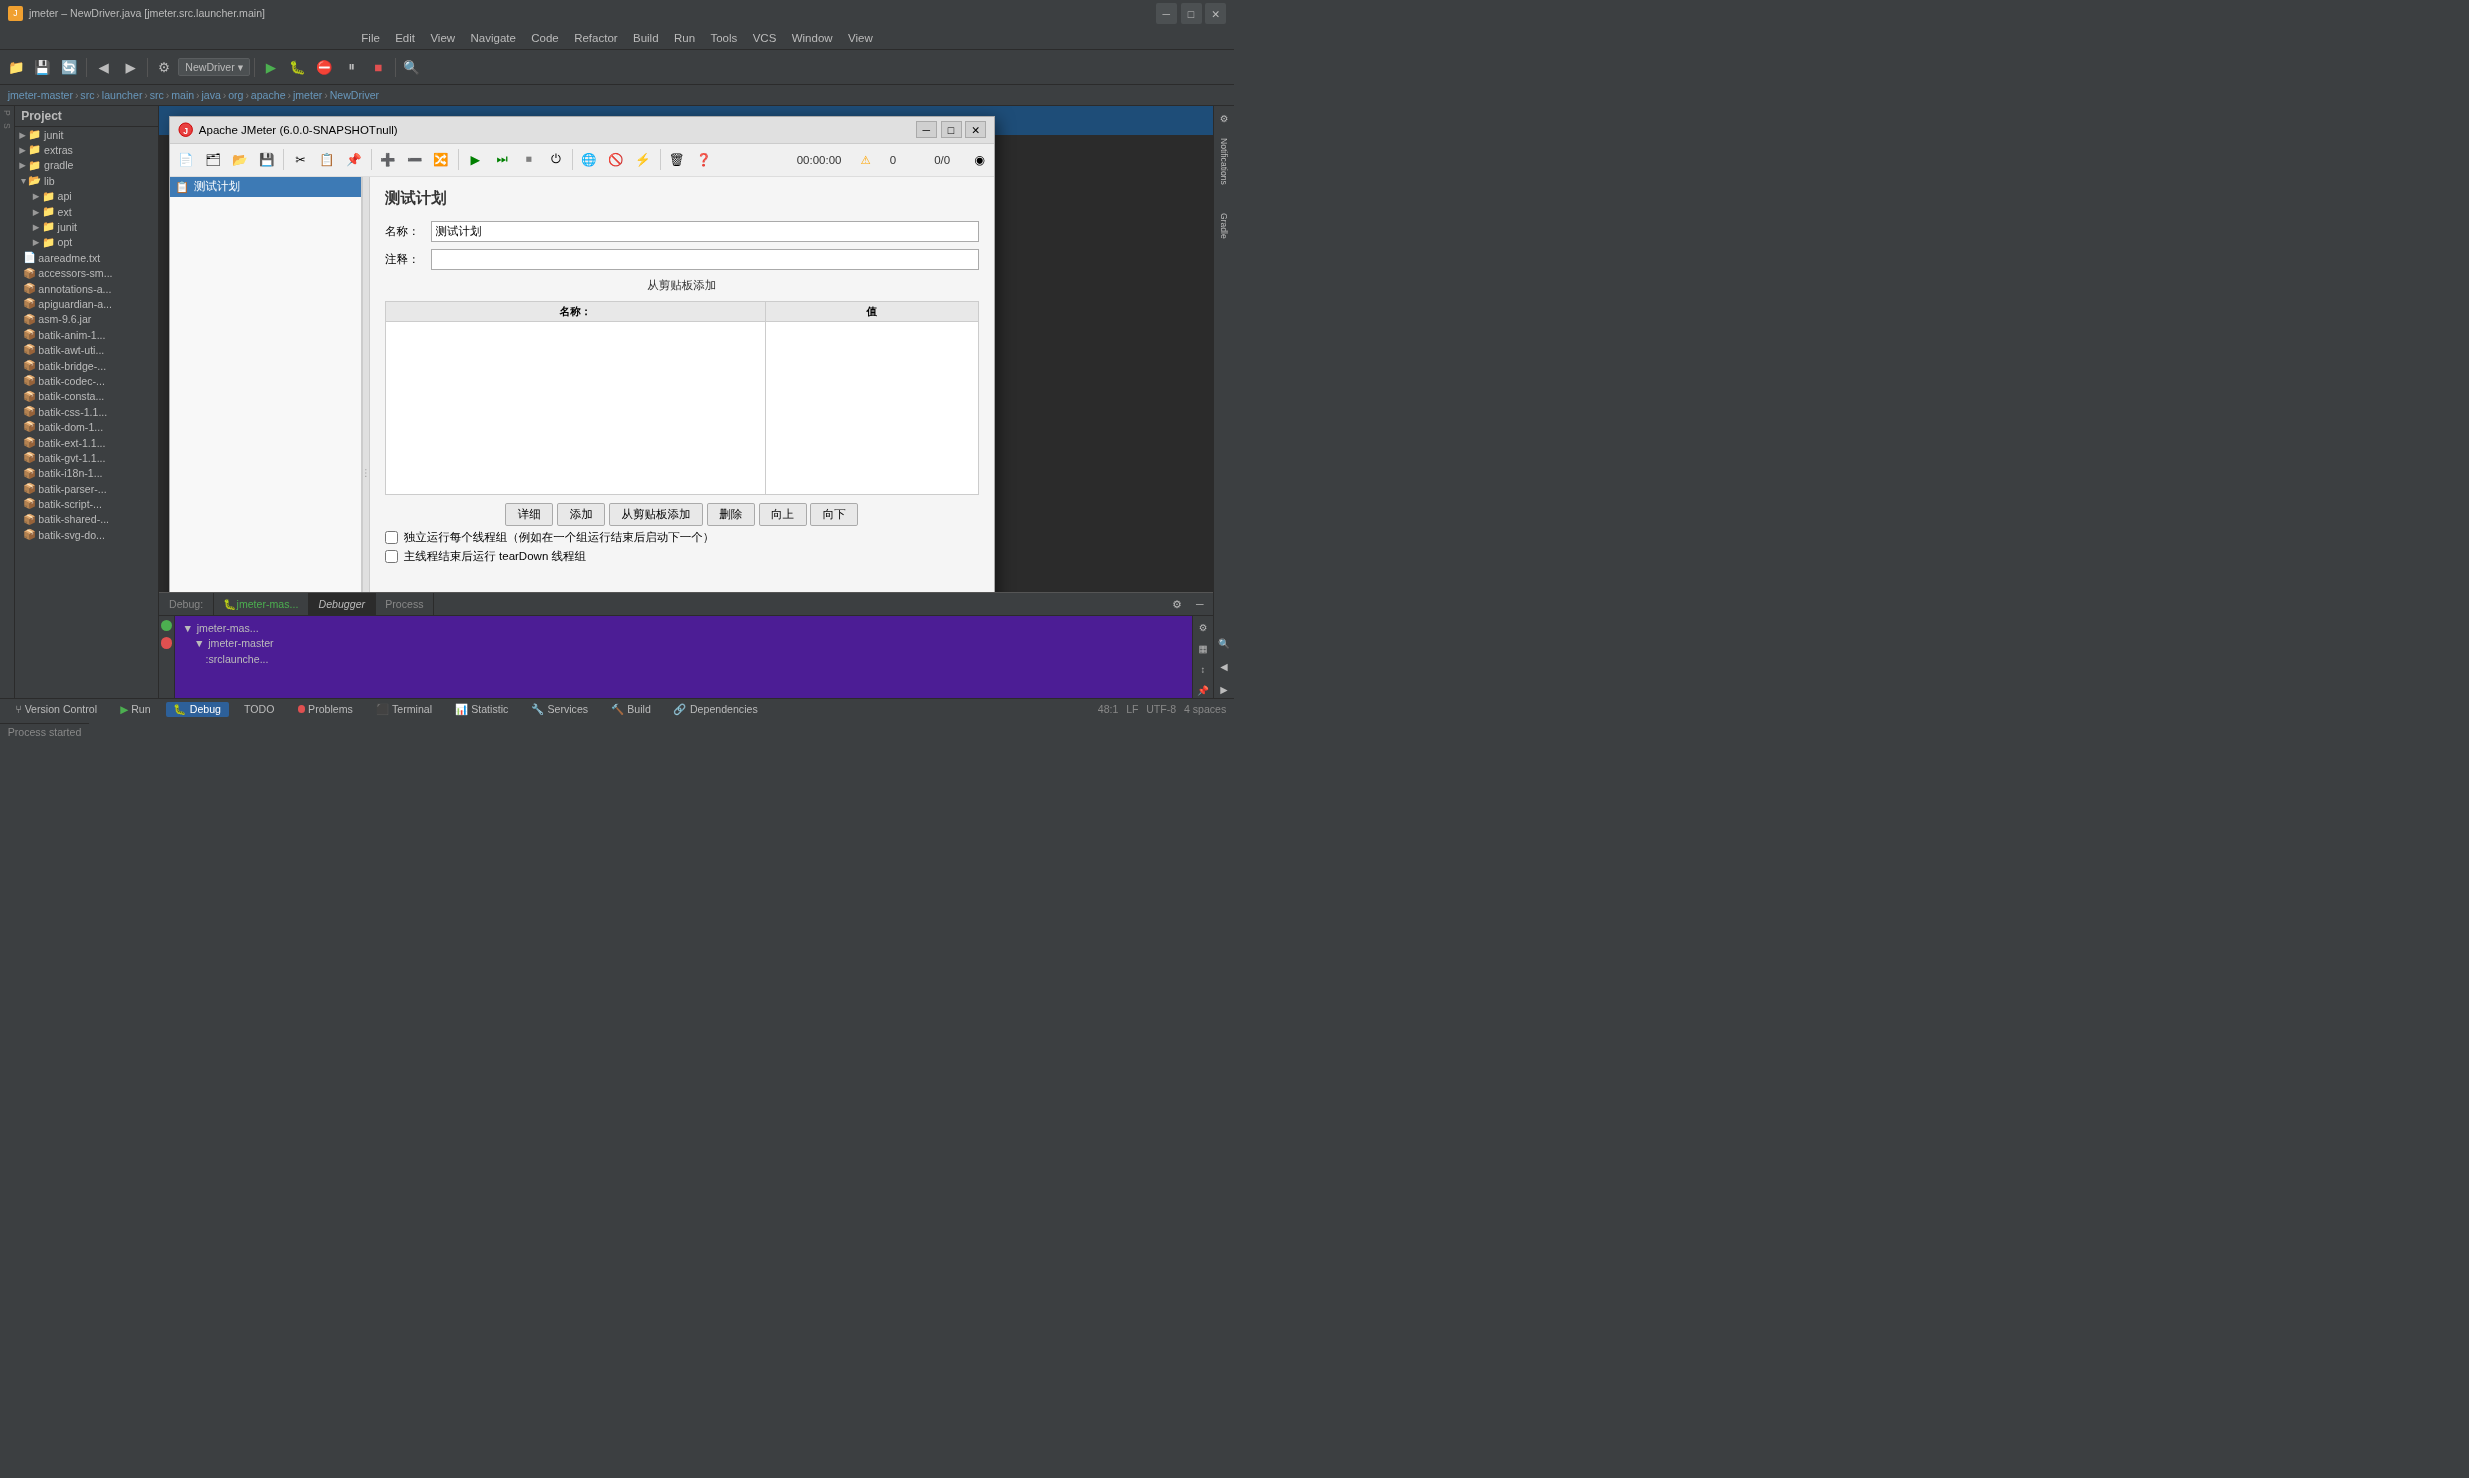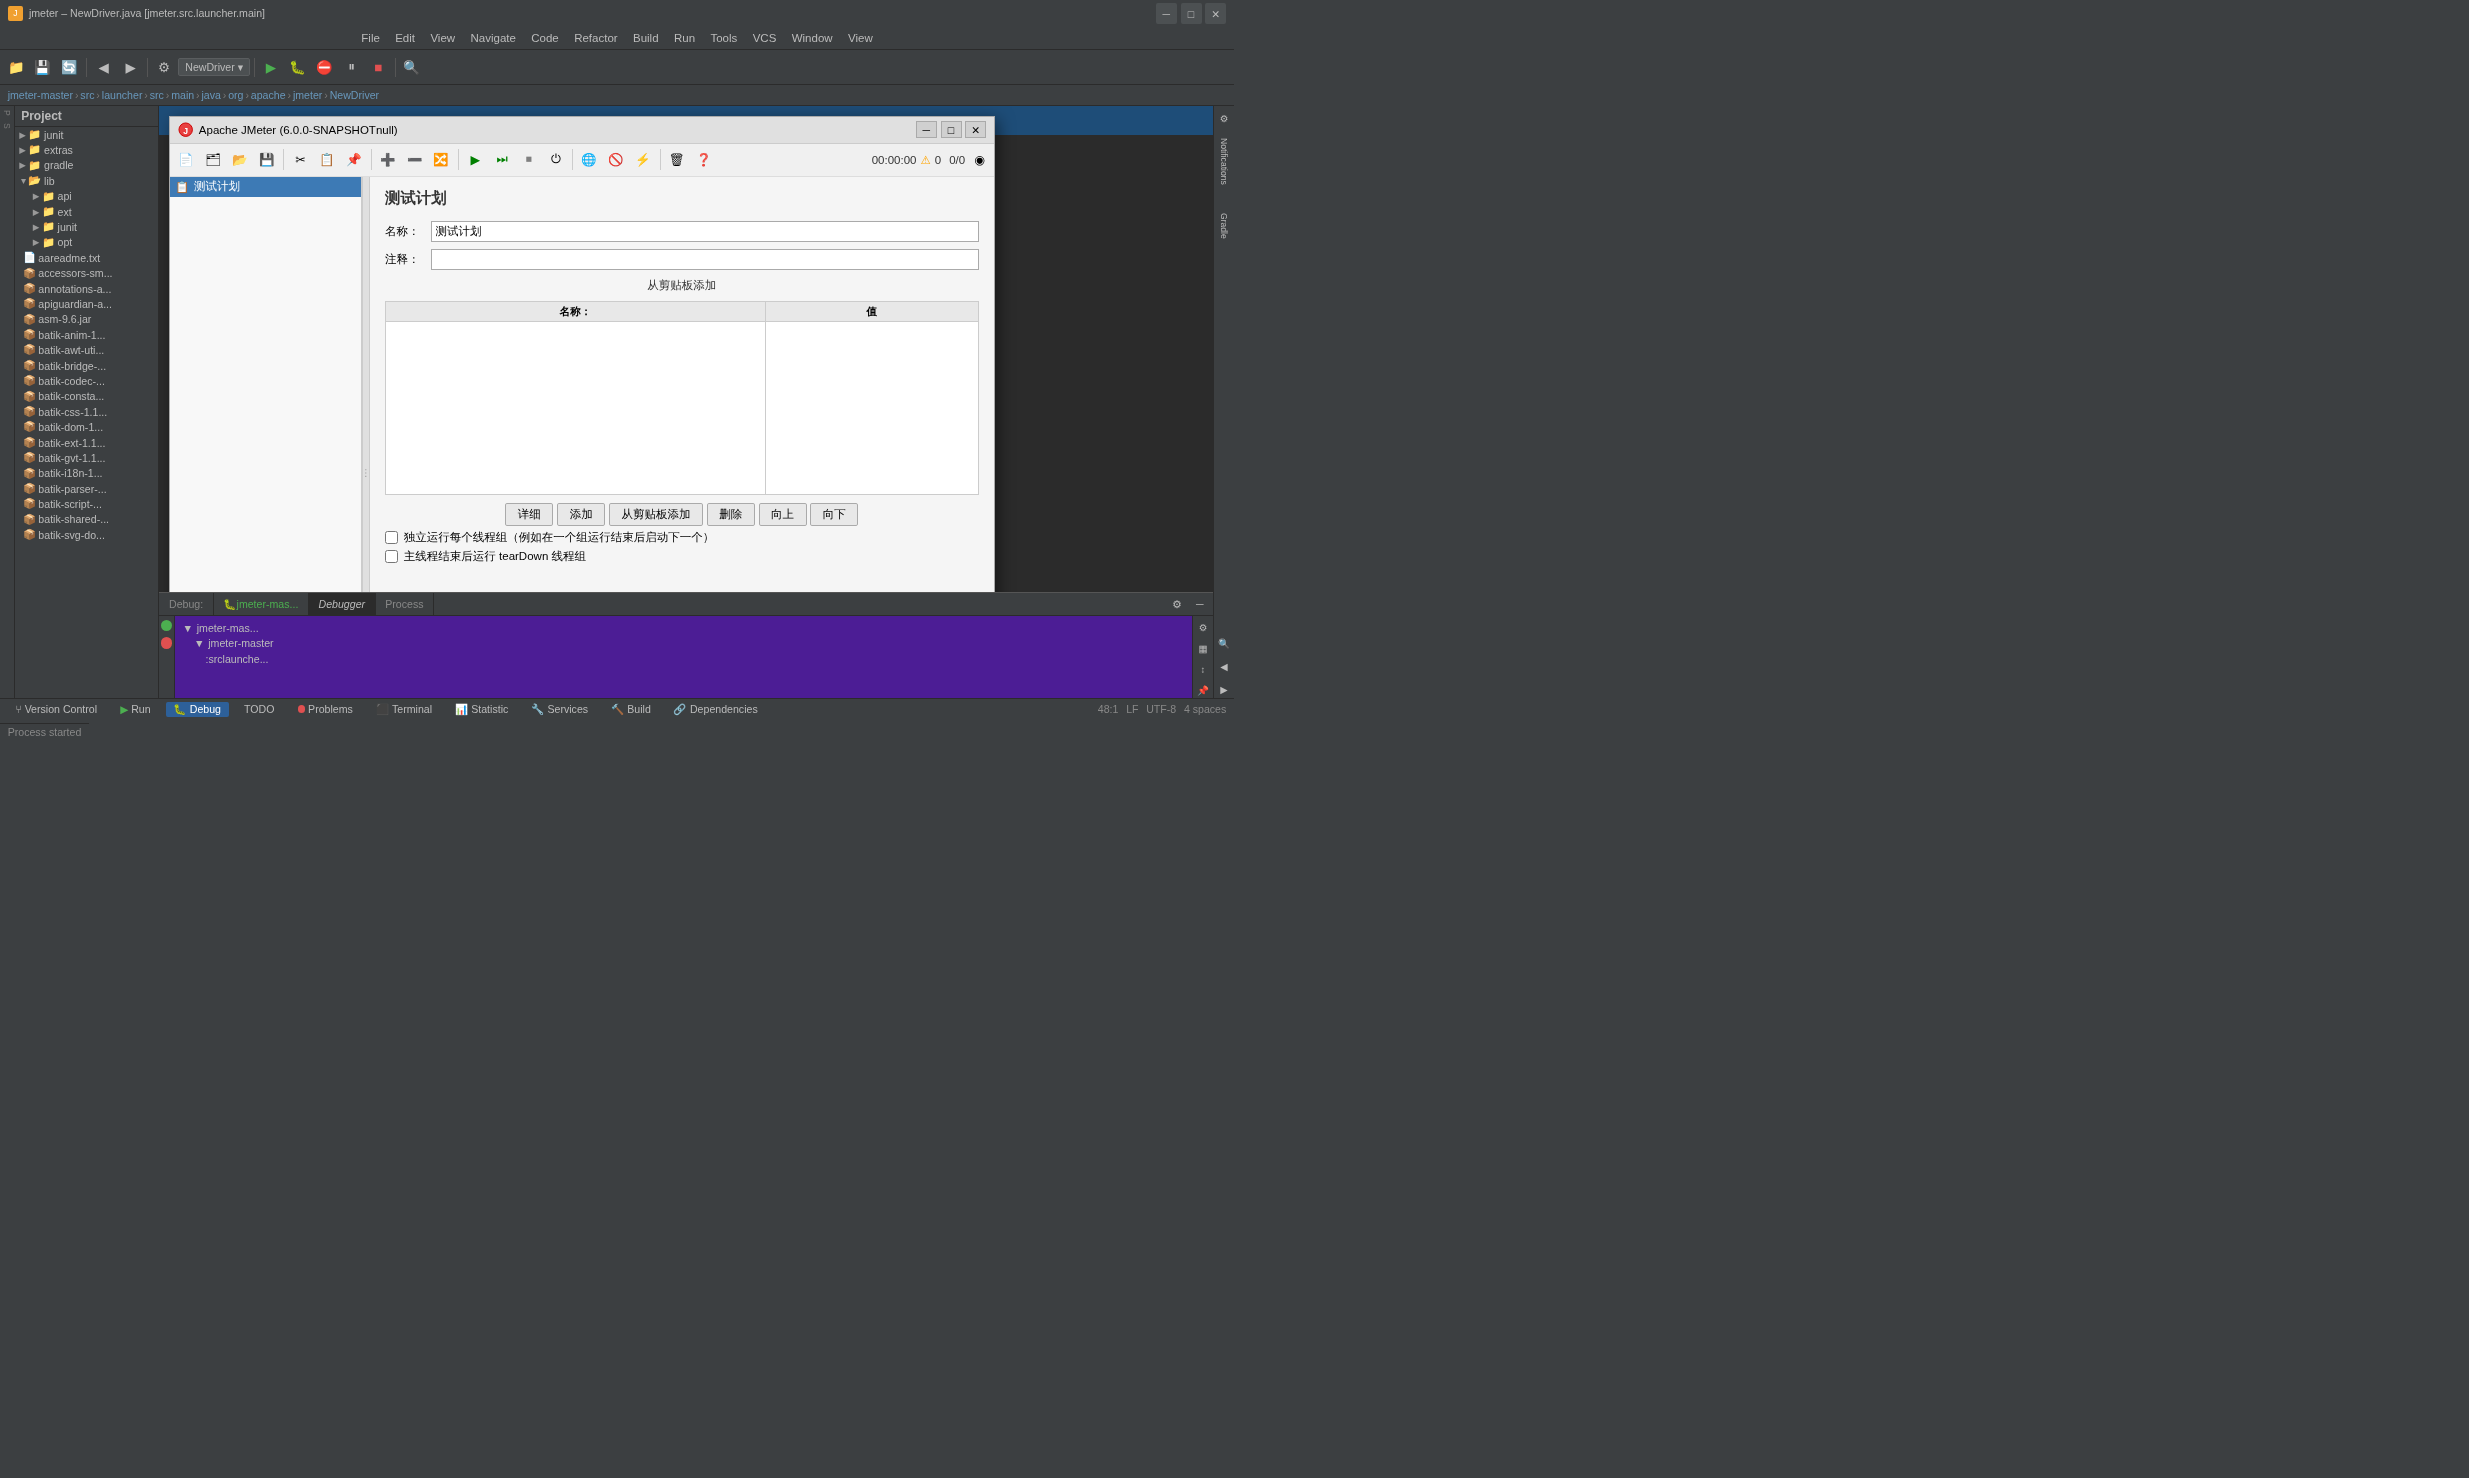--- a/index.html
+++ b/index.html
@@ -205,21 +205,21 @@
     }
     .jmeter-tool-btn {
       width: 25px; height: 25px;
       background: transparent;
       border: 1px solid transparent;
       cursor: pointer;
       display: flex; align-items: center; justify-content: center;
       font-size: 12.5px;
     }
     .jmeter-tool-sep { width: 1px; height: 21px; background: #ccc; margin: 0 1.9px; }
-    .jmeter-timer { font-size: 11.5px; color: #333; margin-left: auto; display: flex; align-items: center; gap: 4px; }
+    .jmeter-timer { font-size: 11.5px; color: #333; margin-left: auto; display: flex; align-items: center; gap: 19px; }
 
     .jmeter-body {
       display: flex;
       flex: 1;
       overflow: hidden;
     }
 
     .jmeter-tree {
       width: 192px;
       background: #f8f8f8;

